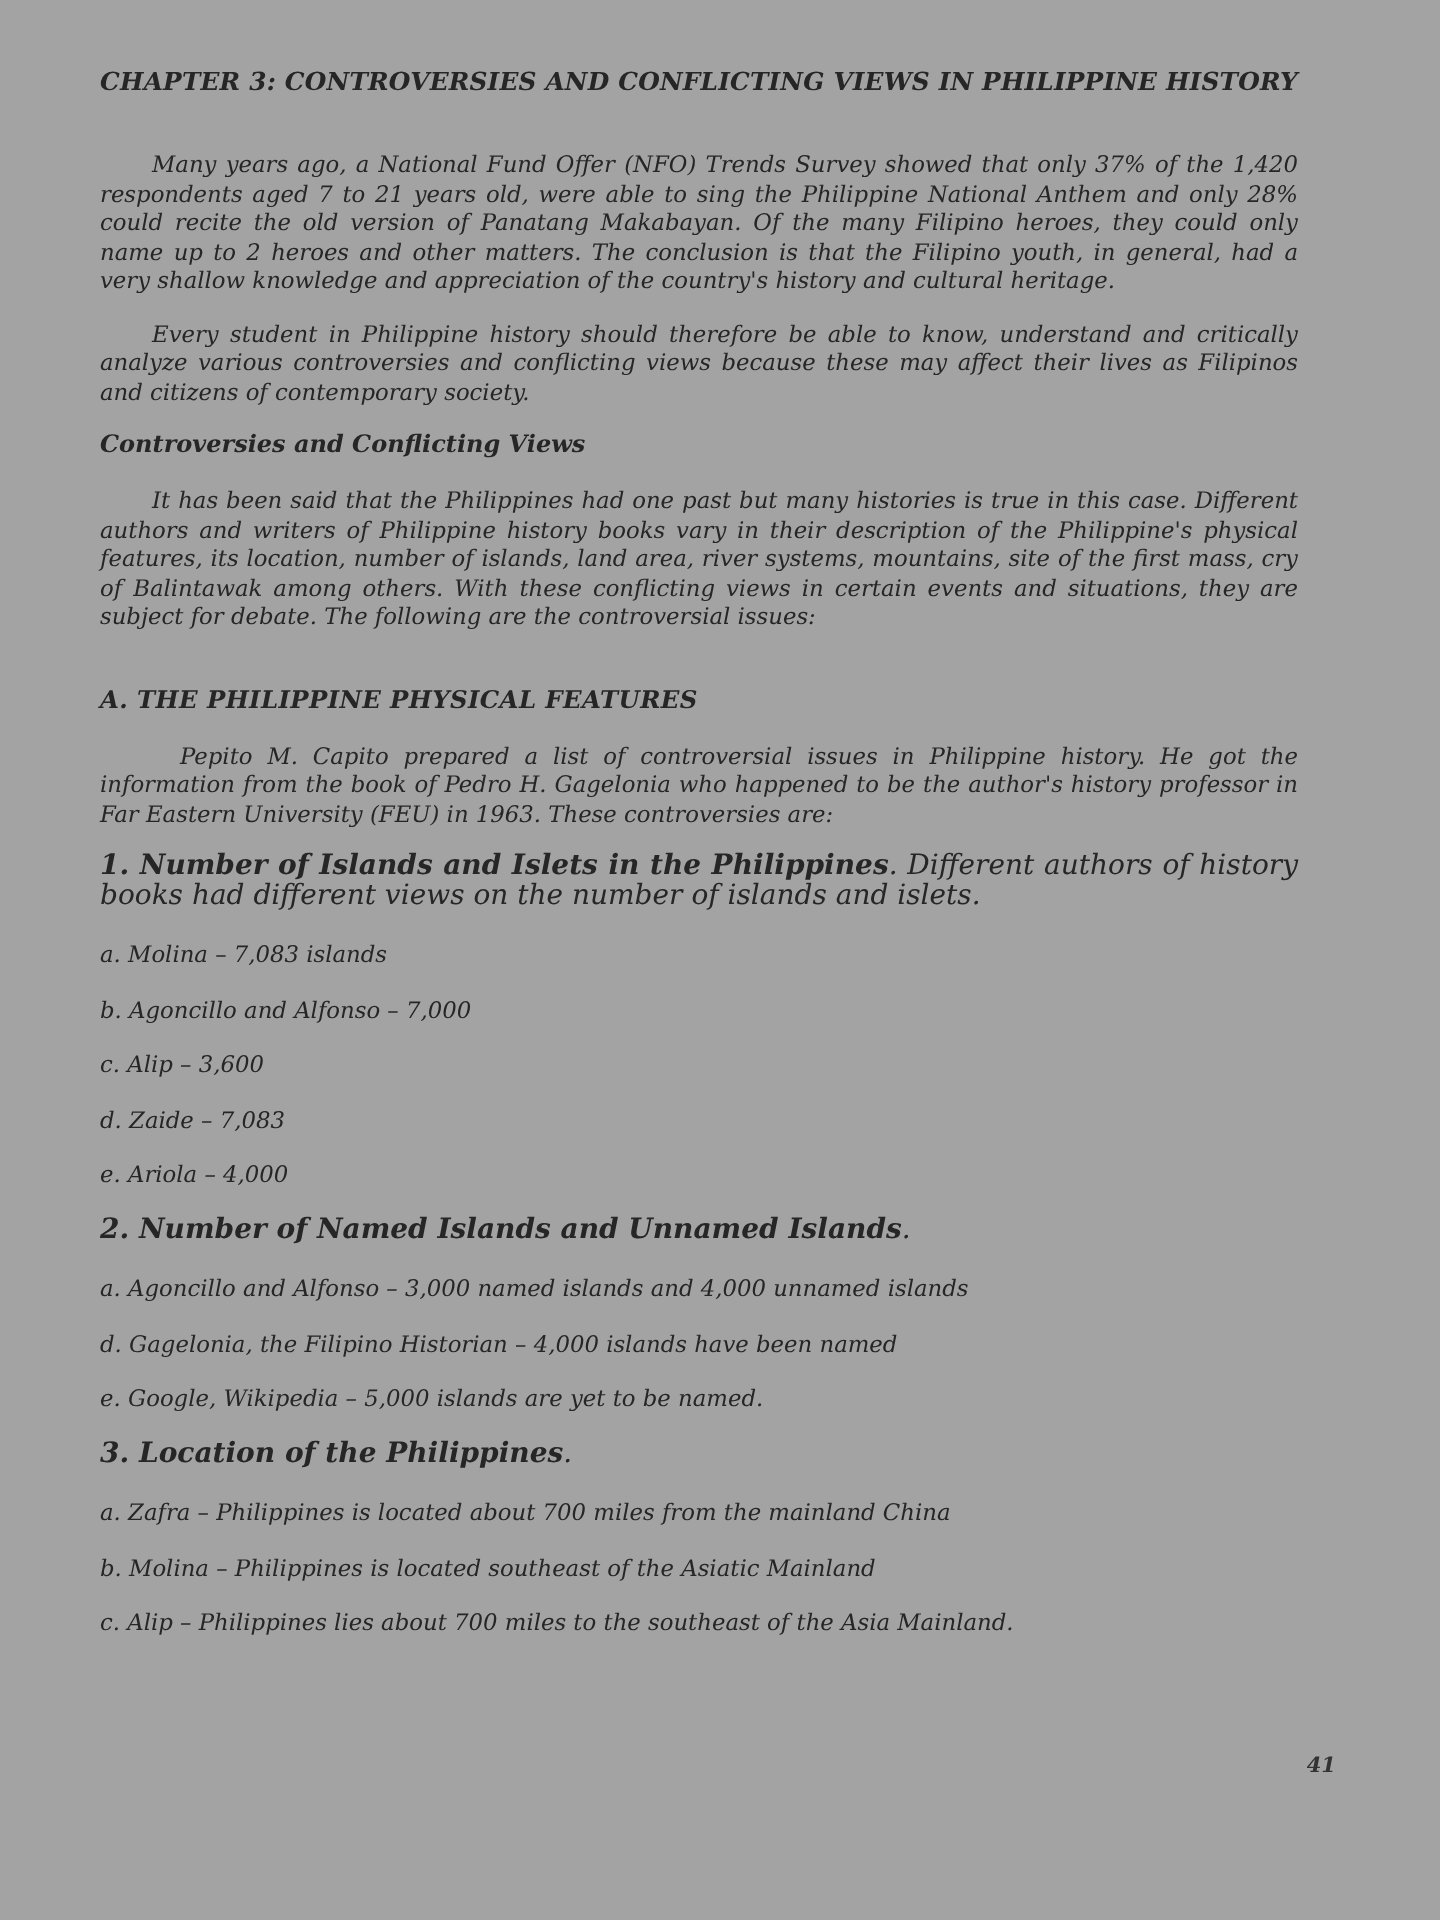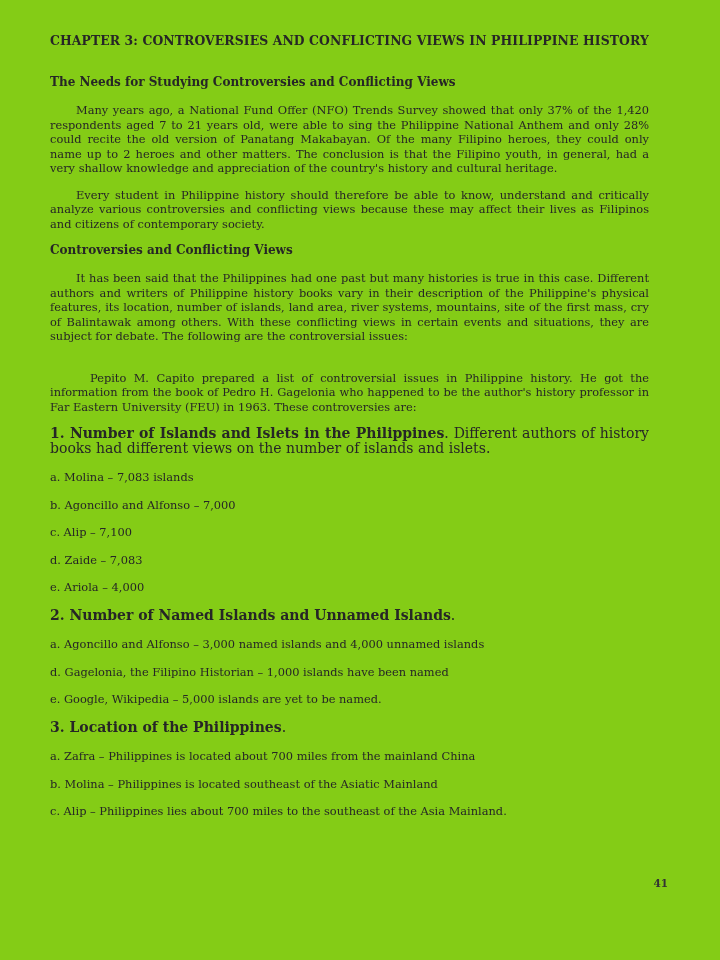--- a/index.html
+++ b/index.html
@@ -5,26 +5,27 @@
   html, body {
     margin: 0;
     padding: 0;
     background: #ffffff;
   }
   .page {
     position: relative;
     width: 720px;
     height: 960px;
     margin: 0 auto;
-    background: #84cc16;
+    background: #a3a3a3;
     box-sizing: border-box;
     padding: 33px 71px 0 50px;
     font-family: "DejaVu Serif", "Liberation Serif", serif;
     color: #262626;
     overflow: hidden;
+    font-style: italic;
   }
   .doc-title {
     font-size: 12.4px;
     font-weight: bold;
     text-align: center;
     margin: 0 0 26px 0;
     line-height: 16px;
     letter-spacing: 0.1px;
   }
   .sec-heading {
@@ -68,51 +69,51 @@
     color: #333333;
   }
 </style>
 </head>
 <body>
 
 <div class="page">
 
   <h1 class="doc-title">CHAPTER 3: CONTROVERSIES AND CONFLICTING VIEWS IN PHILIPPINE HISTORY</h1>
 
-  <h2 class="sec-heading">The Needs for Studying Controversies and Conflicting Views</h2>
 
   <p class="body indent">Many years ago, a National Fund Offer (NFO) Trends Survey showed that only 37% of the 1,420 respondents aged 7 to 21 years old, were able to sing the Philippine National Anthem and only 28% could recite the old version of Panatang Makabayan. Of the many Filipino heroes, they could only name up to 2 heroes and other matters. The conclusion is that the Filipino youth, in general, had a very shallow knowledge and appreciation of the country's history and cultural heritage.</p>
 
   <p class="body indent">Every student in Philippine history should therefore be able to know, understand and critically analyze various controversies and conflicting views because these may affect their lives as Filipinos and citizens of contemporary society.</p>
 
   <h2 class="sec-heading">Controversies and Conflicting Views</h2>
 
   <p class="body indent gap-lg">It has been said that the Philippines had one past but many histories is true in this case. Different authors and writers of Philippine history books vary in their description of the Philippine's physical features, its location, number of islands, land area, river systems, mountains, site of the first mass, cry of Balintawak among others. With these conflicting views in certain events and situations, they are subject for debate. The following are the controversial issues:</p>
 
   <div class="spacer-a"></div>
 
+  <h2 class="sec-heading caps">A. THE PHILIPPINE PHYSICAL FEATURES</h2>
 
   <p class="body indent2">Pepito M. Capito prepared a list of controversial issues in Philippine history. He got the information from the book of Pedro H. Gagelonia who happened to be the author's history professor in Far Eastern University (FEU) in 1963. These controversies are:</p>
 
   <p class="topic">
     <span class="b">1. Number of Islands and Islets in the Philippines</span><span>. Different authors of history books had different views on the number of islands and islets.</span>
   </p>
 
   <p class="list-item">a. Molina – 7,083 islands</p>
   <p class="list-item">b. Agoncillo and Alfonso – 7,000</p>
-  <p class="list-item">c. Alip – 7,100</p>
+  <p class="list-item">c. Alip – 3,600</p>
   <p class="list-item">d. Zaide – 7,083</p>
   <p class="list-item">e. Ariola – 4,000</p>
 
   <p class="topic">
     <span class="b">2. Number of Named Islands and Unnamed Islands</span><span>.</span>
   </p>
 
   <p class="list-item">a. Agoncillo and Alfonso – 3,000 named islands and 4,000 unnamed islands</p>
-  <p class="list-item">d. Gagelonia, the Filipino Historian – 1,000 islands have been named</p>
+  <p class="list-item">d. Gagelonia, the Filipino Historian – 4,000 islands have been named</p>
   <p class="list-item">e. Google, Wikipedia – 5,000 islands are yet to be named.</p>
 
   <p class="topic">
     <span class="b">3. Location of the Philippines</span><span>.</span>
   </p>
 
   <p class="list-item">a. Zafra – Philippines is located about 700 miles from the mainland China</p>
   <p class="list-item">b. Molina – Philippines is located southeast of the Asiatic Mainland</p>
   <p class="list-item">c. Alip – Philippines lies about 700 miles to the southeast of the Asia Mainland.</p>
 

